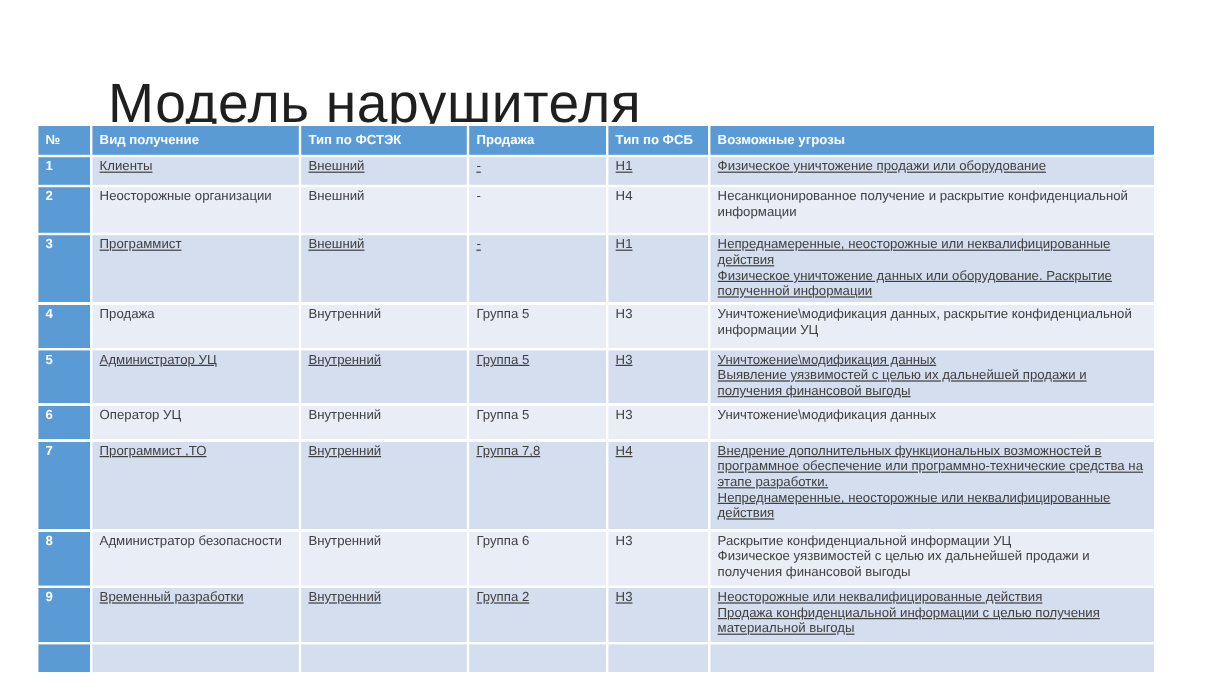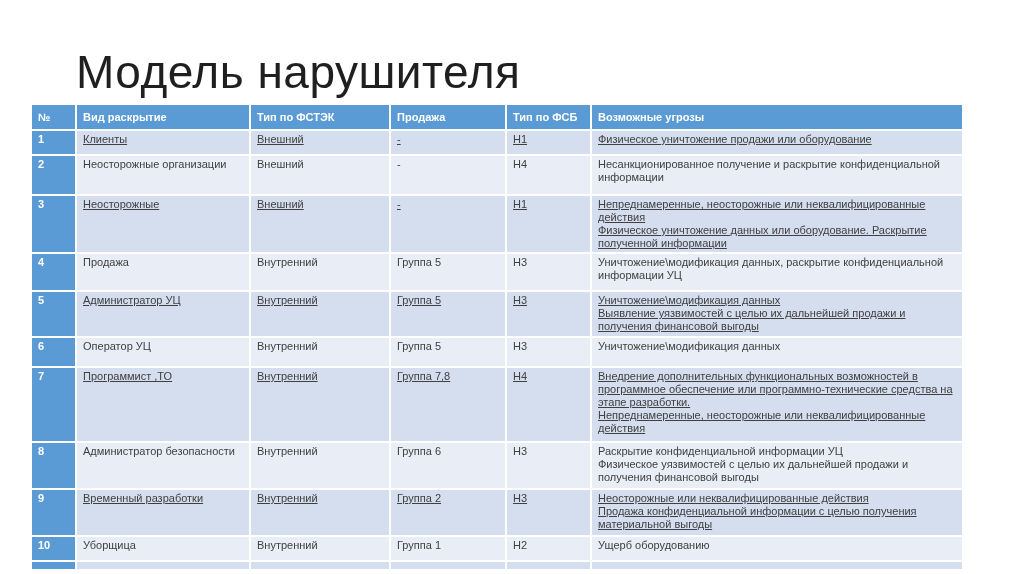--- a/index.html
+++ b/index.html
@@ -19,21 +19,21 @@
     font-family: "Liberation Sans", sans-serif;
   }
   .slide {
     position: relative;
     width: 1024px; height: 574px;
     background: #ffffff;
   }
   .title {
     position: absolute;
     left: 76px; top: 48px;
-    margin: 0;
+    margin: 14px;
     font-size: 46px;
     font-weight: 400;
     line-height: 1.05;
     color: var(--title-color);
     letter-spacing: 0.5px;
     white-space: nowrap;
   }
   .table-wrap {
     position: absolute;
     left: 30px; top: 103px;
@@ -94,21 +94,21 @@
         <col style="width:45px">
         <col style="width:174px">
         <col style="width:140px">
         <col style="width:116px">
         <col style="width:85px">
         <col style="width:372px">
       </colgroup>
       <thead>
         <tr id="header-row">
             <th>№</th>
-            <th>Вид раскрытие</th>
+            <th>Вид получение</th>
             <th>Тип по ФСТЭК</th>
             <th>Продажа</th>
             <th>Тип по ФСБ</th>
             <th>Возможные угрозы</th>
           </tr>
       </thead>
       <tbody id="body-rows">
           <tr class="odd">
             <td class="num">1</td>
             <td>Клиенты</td>
@@ -120,21 +120,21 @@
           <tr class="even">
             <td class="num">2</td>
             <td>Неосторожные организации</td>
             <td>Внешний</td>
             <td>-</td>
             <td>Н4</td>
             <td>Несанкционированное получение и раскрытие конфиденциальной информации</td>
           </tr>
           <tr class="odd">
             <td class="num">3</td>
-            <td>Неосторожные</td>
+            <td>Программист</td>
             <td>Внешний</td>
             <td>-</td>
             <td>Н1</td>
             <td>Непреднамеренные, неосторожные или неквалифицированные действия
 Физическое уничтожение данных или оборудование. Раскрытие полученной информации</td>
           </tr>
           <tr class="even">
             <td class="num">4</td>
             <td>Продажа</td>
             <td>Внутренний</td>
@@ -178,28 +178,20 @@
 Физическое уязвимостей с целью их дальнейшей продажи и получения финансовой выгоды</td>
           </tr>
           <tr class="odd">
             <td class="num">9</td>
             <td>Временный разработки</td>
             <td>Внутренний</td>
             <td>Группа 2</td>
             <td>Н3</td>
             <td>Неосторожные или неквалифицированные действия
 Продажа конфиденциальной информации с целью получения материальной выгоды</td>
-          </tr>
-          <tr class="even">
-            <td class="num">10</td>
-            <td>Уборщица</td>
-            <td>Внутренний</td>
-            <td>Группа 1</td>
-            <td>Н2</td>
-            <td>Ущерб оборудованию</td>
           </tr>
           <tr class="odd">
             <td class="num"></td>
             <td></td>
             <td></td>
             <td></td>
             <td></td>
             <td></td>
           </tr>
         </tbody>

